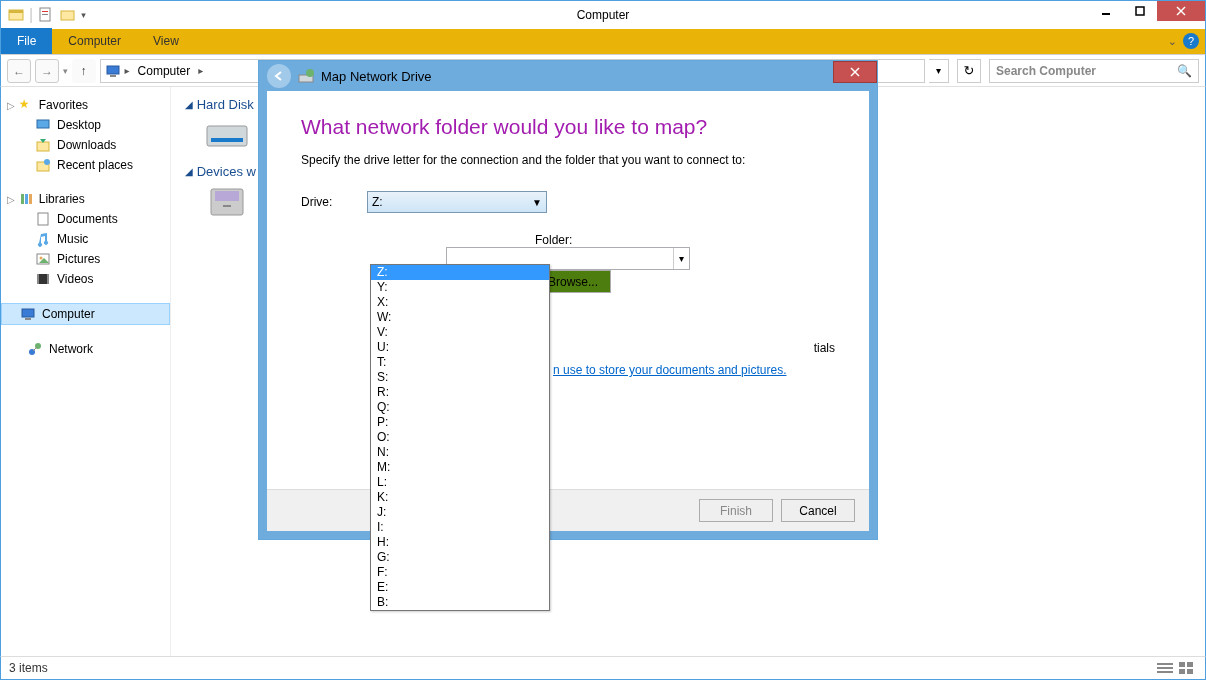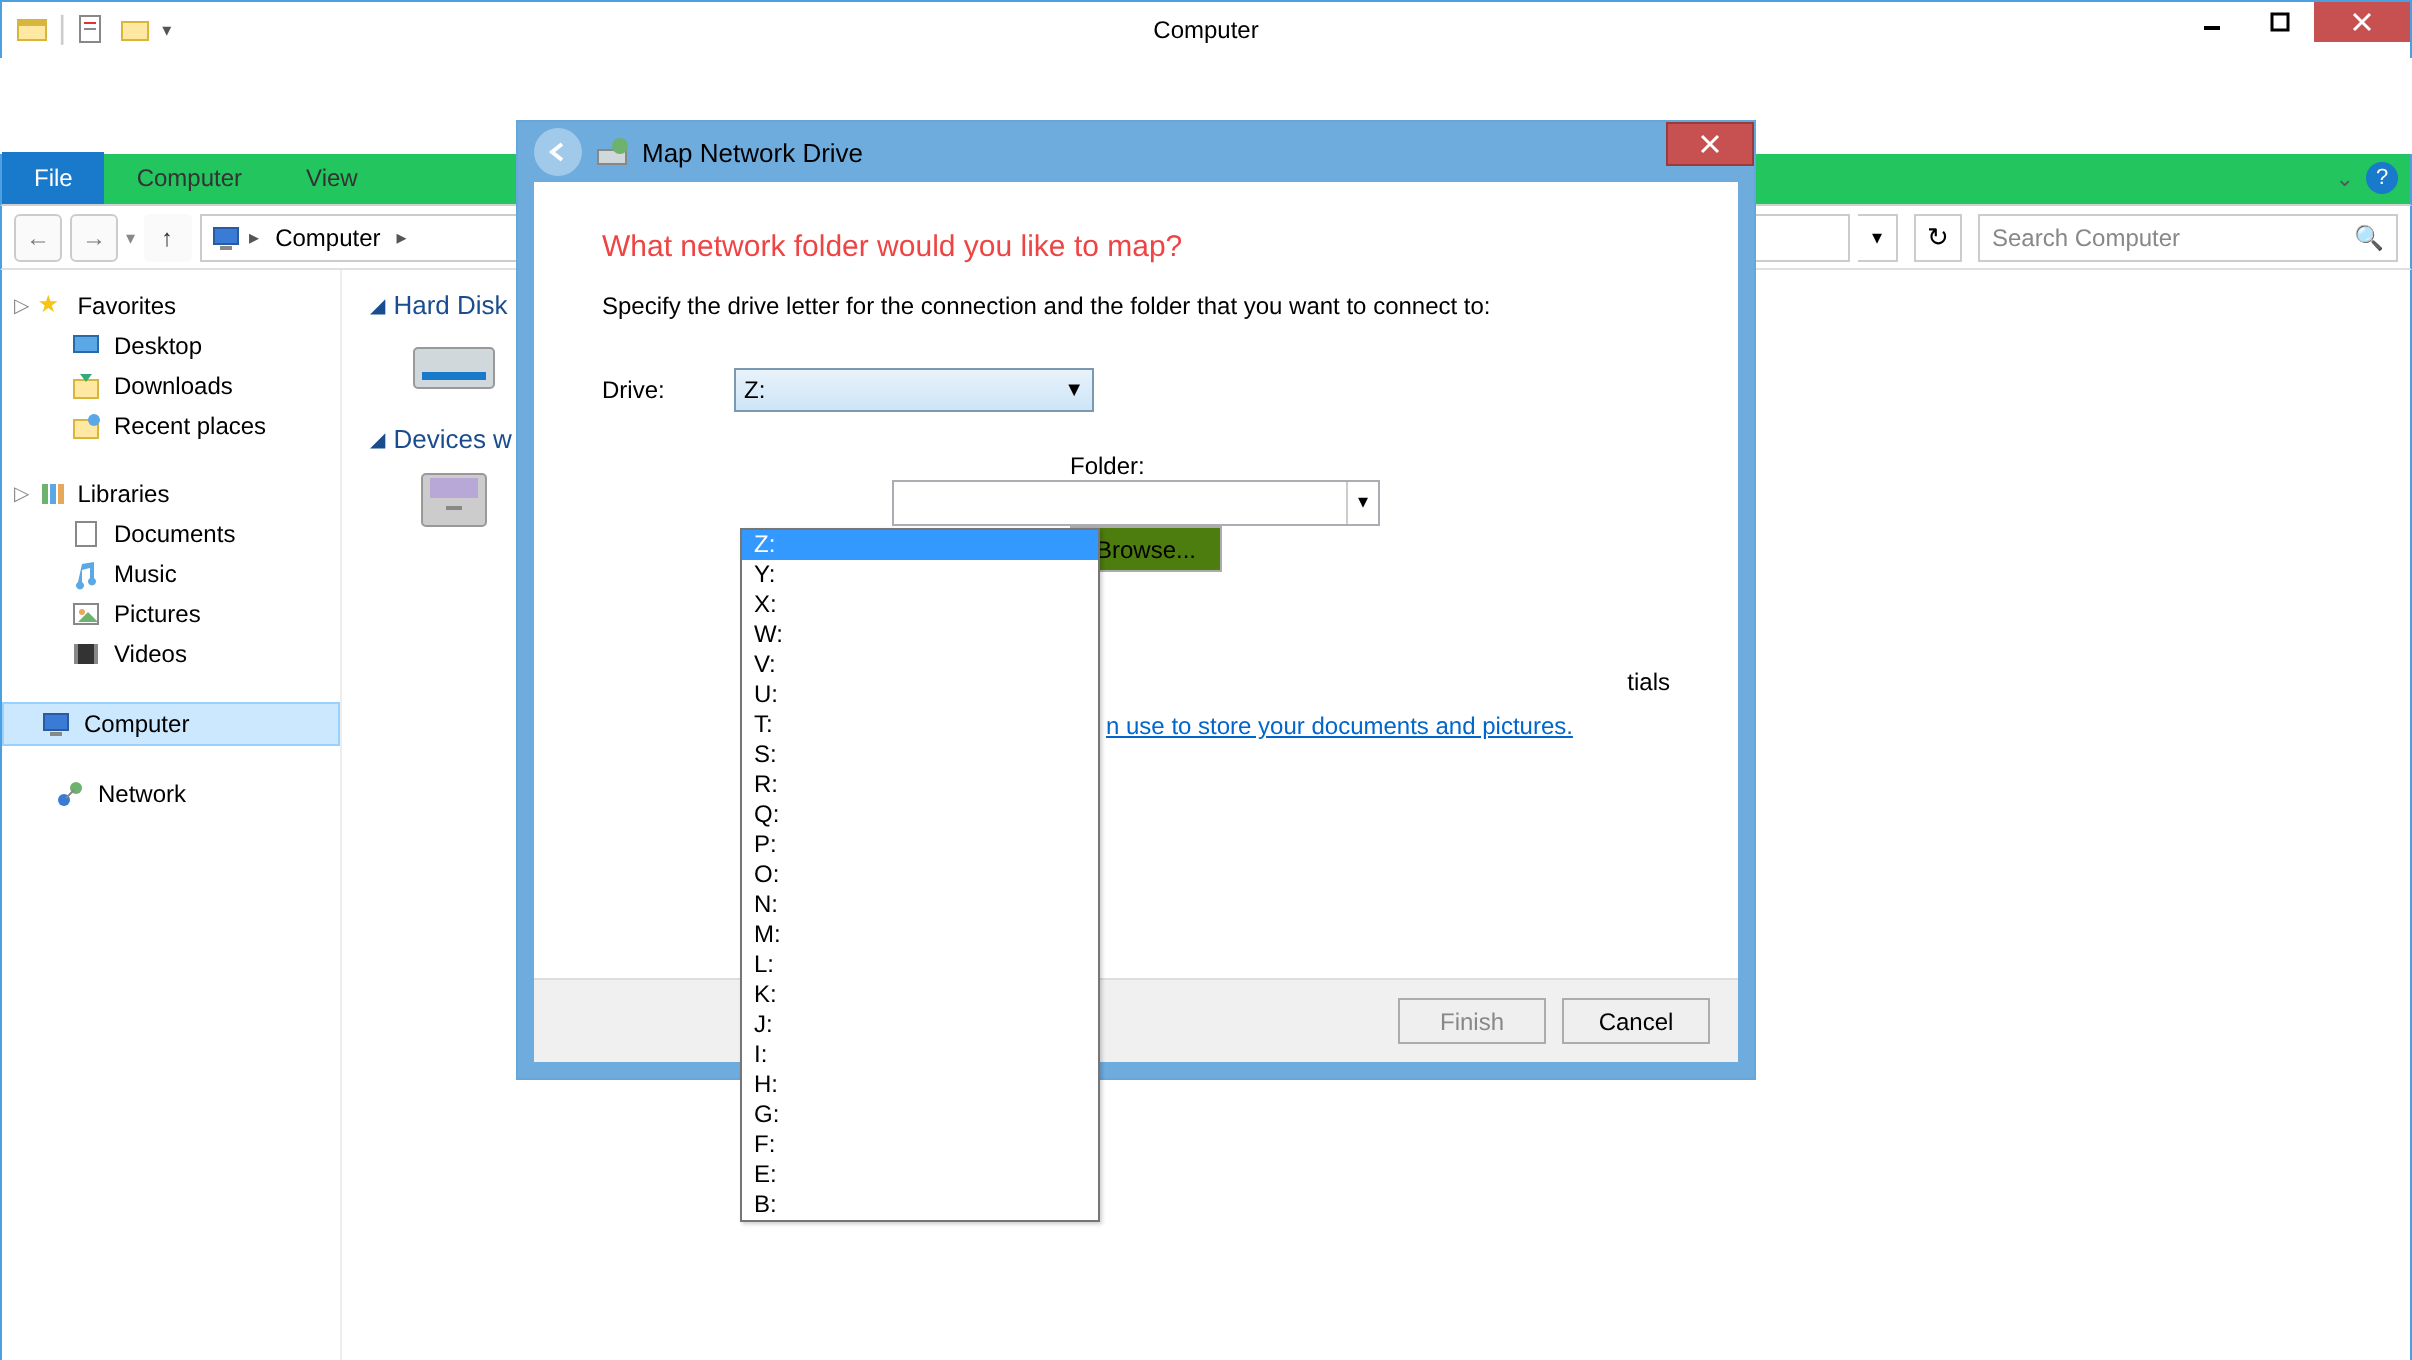--- a/index.html
+++ b/index.html
@@ -8,35 +8,35 @@
   
   .titlebar { height:29px; background:#fff; border:1px solid #4CA0E0; border-bottom:none; display:flex; align-items:center; position:relative; }
   .titlebar .qat { display:flex; align-items:center; padding-left:6px; gap:4px; }
   .qat-icon { width:18px; height:18px; }
   .titlebar .title-center { position:absolute; left:0; right:0; text-align:center; font-size:12px; color:#000; pointer-events:none; }
   .win-controls { position:absolute; right:0; top:0; height:20px; display:flex; }
   .win-btn { width:34px; height:20px; background:#fff; border:none; display:flex; align-items:center; justify-content:center; font-size:11px; }
   .win-btn.close { background:#C75050; color:#fff; width:48px; }
 
   
-  .ribbon { height:26px; background:#22c55e; border-bottom:1px solid #d0d0d0; display:flex; align-items:flex-end; position:relative;margin-top:48px; }
+  .ribbon { height:26px; background:#eab308; border-bottom:1px solid #d0d0d0; display:flex; align-items:flex-end; position:relative; }
   .file-tab { background:#1979CA; color:#fff; height:26px; line-height:26px; padding:0 16px; font-size:12px; }
   .plain-tab { height:26px; line-height:26px; padding:0 16px; font-size:12px; color:#333; }
   .ribbon-right { position:absolute; right:6px; top:4px; display:flex; gap:6px; align-items:center; }
   .help-icon { width:16px; height:16px; background:#1979CA; border-radius:50%; color:#fff; font-size:11px; text-align:center; line-height:16px; }
 
   
   .navbar { height:32px; border-bottom:1px solid #e0e0e0; display:flex; align-items:center; padding:0 6px; gap:4px; }
   .nav-arrow { width:24px; height:24px; border:1px solid #ccc; border-radius:3px; display:flex; align-items:center; justify-content:center; color:#777; font-size:12px; background:#fafafa; }
   .nav-up { color:#333; border:none; }
   .breadcrumb { flex:1; height:24px; border:1px solid #ccc; display:flex; align-items:center; padding:0 4px; font-size:12px; gap:4px; background:#fff; }
   .breadcrumb .bc-txt { padding:0 4px; }
   .nav-dropdown { width:20px; height:24px; border:1px solid #ccc; border-left:none; background:#fff; display:flex; align-items:center; justify-content:center; font-size:10px; }
   .nav-refresh { width:24px; height:24px; border:1px solid #ccc; background:#fff; margin-left:4px; display:flex; align-items:center; justify-content:center; font-size:13px; }
-  .searchbox { width:210px; height:24px; border:1px solid #ccc; margin-left:4px; display:flex; align-items:center; padding:0 6px; font-size:12px; color:#888; position:relative; }
+  .searchbox { width:210px; height:24px; border:1px solid #ccc; margin-left:4px; display:flex; align-items:center; padding:0 6px; font-size:12px; color:#888; position:relative;font-weight:bold; }
   .searchbox .mag { position:absolute; right:6px; color:#777; }
 
   
   .body { display:flex; height:calc(100% - 29px - 26px - 32px - 24px); border-left:1px solid #4CA0E0; border-right:1px solid #4CA0E0; }
   .sidebar { width:170px; border-right:1px solid #eee; padding:8px 0; font-size:12px; height:100%; overflow:hidden; }
   .side-group-hdr { display:flex; align-items:center; gap:4px; padding:2px 6px; }
   .side-item { display:flex; align-items:center; gap:6px; padding:2px 6px 2px 34px; }
   .side-item.selected { background:#CCE8FF; border:1px solid #99D1FF; padding-left:33px; }
   .icon16 { width:16px; height:16px; display:inline-block; }
   .icon-star { color:#f5c518; }
@@ -51,21 +51,21 @@
   .statusbar .view-toggles { position:absolute; right:10px; display:flex; gap:4px; }
 
   
   .dialog { position:absolute; left:258px; top:60px; width:620px; height:480px; background:#fff; border:1px solid #64A7DB; box-shadow:none; z-index:3; }
   .dlg-titlebar { height:30px; background:#6FACDE; display:flex; align-items:center; padding:0 8px; position:relative; color:#fff; }
   .dlg-titlebar .back { width:24px; height:24px; background:rgba(255,255,255,0.35); border-radius:50%; display:flex; align-items:center; justify-content:center; color:#fff; margin-right:6px; }
   .dlg-titlebar .title-txt { color:#fff; font-size:13px; display:flex; align-items:center; gap:6px; }
   .dlg-close { position:absolute; right:0; top:0; width:44px; height:22px; background:#C75050; border:1px solid #9b3a3a; color:#fff; display:flex; align-items:center; justify-content:center; font-size:13px; }
   .dlg-border-wrap { position:absolute; left:0; top:30px; right:0; bottom:0; background:#6FACDE; padding:0 8px 8px 8px; box-sizing:border-box; }
   .dlg-body { background:#fff; height:100%; padding:24px 34px; font-size:12px; position:relative; }
-  .dlg-heading { color:#ef4444; font-size:15px; margin-bottom:14px; }
+  .dlg-heading { color:#a21caf; font-size:21px; margin-bottom:14px; }
   .dlg-text { margin-bottom:24px; color:#000; }
   .form-row { display:flex; align-items:center; margin-bottom:12px; }
   .form-row .lbl { width:66px; }
   .select-box { height:22px; border:1px solid #7A98AF; background:linear-gradient(#E9F2FA,#CDE5F8); display:flex; align-items:center; justify-content:space-between; padding:0 4px; font-size:12px; }
   .folder-box { width:290px; height:23px; border:1px solid #abadb3; background:#fff; }
   .folder-box .dd { float:right; width:16px; height:100%; border-left:1px solid #ccc; text-align:center; line-height:21px; font-size:10px; }
   .browse-btn { margin-left:10px; width:76px; height:23px; border:1px solid #acacac; background:#4d7c0f; font-size:12px; }
   .link-txt { color:#0066CC; text-decoration:underline; }
   .dlg-footer { position:absolute; bottom:0; left:0; right:0; height:42px; background:#F0F0F0; border-top:1px solid #ddd; display:flex; align-items:center; justify-content:flex-end; gap:8px; padding:0 14px; }
   .dlg-btn { width:74px; height:23px; border:1px solid #acacac; background:#efefef; font-size:12px; }

